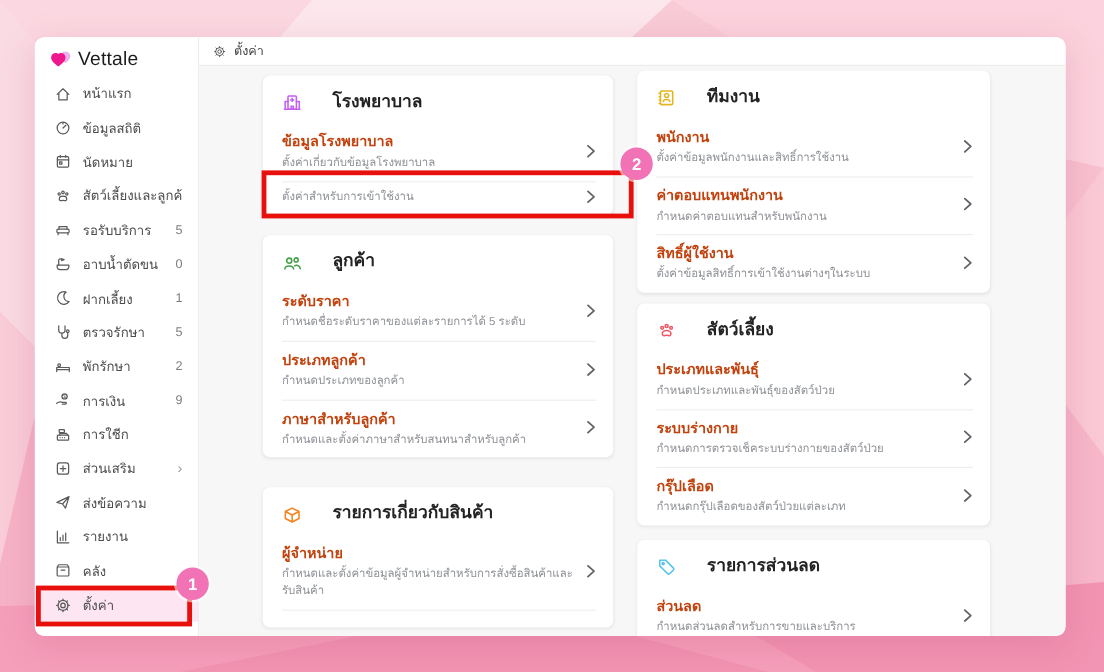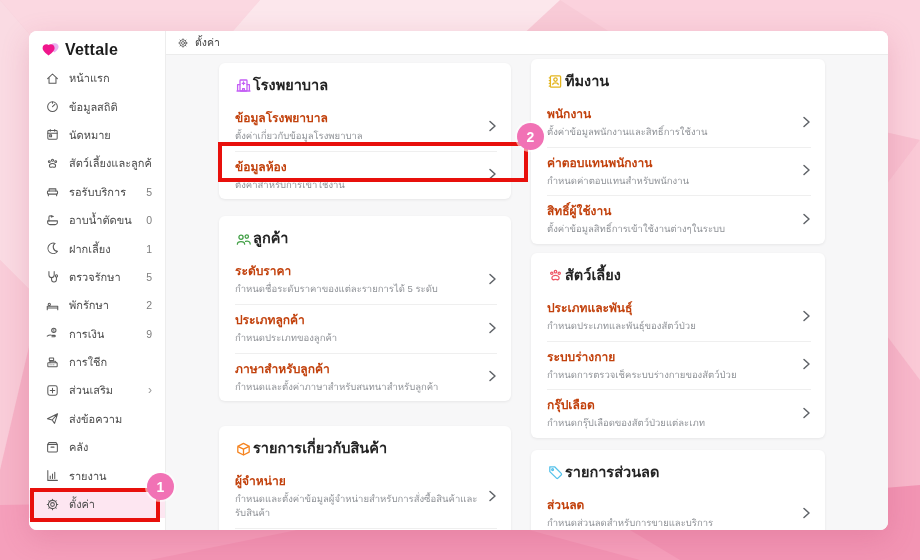--- a/index.html
+++ b/index.html
@@ -11,37 +11,37 @@
   .bg{position:absolute;left:0;top:0;z-index:0;}
   
   .window{
     position:absolute;left:29px;top:31px;width:859px;height:499px;
     background:#fff;border-radius:8px;overflow:hidden;display:flex;
     box-shadow:0 8px 28px rgba(190,70,110,.22);z-index:10;
   }
   
   .sidebar{width:136px;flex-shrink:0;border-right:1px solid #ededed;display:flex;flex-direction:column;background:#fff;}
   .logo{height:33px;display:flex;align-items:center;gap:5px;padding:4px 0 0 13px;box-sizing:border-box;}
-  .logo-text{font-size:16px;font-weight:bold;color:#1c1c1c;letter-spacing:.2px;}
+  .logo-text{font-size:16px;font-weight:normal;color:#1c1c1c;letter-spacing:.2px;}
   .nav{flex:1;}
   .nav-item{height:28.4px;display:flex;align-items:center;gap:9px;padding:0 13px 0 16px;font-size:11px;color:#4b4b4b;box-sizing:border-box;cursor:pointer;}
   .nav-item.selected{background:#fde6f1;}
   .nav-item svg{flex-shrink:0;}
   .nav-label{white-space:nowrap;overflow:hidden;}
   .nav-count{margin-left:auto;color:#7d7d7d;font-size:10.5px;}
   .nav-chev{margin-left:auto;color:#9a9a9a;font-size:12px;line-height:1;}
   
   .main{flex:1;display:flex;flex-direction:column;background:#f7f7f8;min-width:0;}
   .topbar{height:23px;flex-shrink:0;background:#fff;border-bottom:1px solid #ececec;display:flex;align-items:center;gap:6px;padding:0 11px;font-size:10.5px;color:#3d3d3d;}
   .content{flex:1;display:flex;gap:20px;padding:8px 0 0 53px;overflow:hidden;}
   .col{width:292px;flex-shrink:0;}
   .col.right{width:294px;margin-top:-4px;}
   
   .card{background:#fff;border-radius:6px;box-shadow:0 1px 3px rgba(0,0,0,.07);margin-bottom:17px;overflow:hidden;}
-  .card-header{display:flex;align-items:center;gap:1px;padding:12px 16px 5px;font-size:14.5px;font-weight:bold;color:#232323;line-height:1.5;}
+  .card-header{display:flex;align-items:center;gap:25px;padding:12px 16px 5px;font-size:14.5px;font-weight:bold;color:#232323;line-height:1.5;}
   .card-item{display:flex;align-items:center;padding:7px 14px 8px 16px;position:relative;cursor:pointer;}
   .card-item + .card-item::before{content:"";position:absolute;top:0;left:16px;right:14px;border-top:1px solid #efefef;}
   .ci-text{flex:1;padding-right:10px;min-width:0;}
   .ci-title{font-size:12px;font-weight:bold;color:#c2410c;margin-bottom:2px;line-height:1.5;}
   .ci-sub{font-size:9.5px;color:#8e9196;line-height:1.45;}
   .chev{display:flex;align-items:center;}
   
   .anno-box{position:absolute;border:4px solid #e8100c;box-sizing:border-box;z-index:50;pointer-events:none;}
   .anno-badge{
     position:absolute;width:27px;height:27px;border-radius:50%;
@@ -183,31 +183,31 @@
         <span class="nav-chev">›</span>
       </div>
       <div class="nav-item">
         <svg class="s-ic" width="15" height="15" viewBox="0 0 16 16">
             <path d="M2.6 8.2 L13.4 3 L10.2 13.2 L7.6 9.6 Z M7.6 9.6 L13.4 3"></path>
           </svg>
         <span class="nav-label">ส่งข้อความ</span>
       </div>
       <div class="nav-item">
         <svg class="s-ic" width="15" height="15" viewBox="0 0 16 16">
+            <path d="M3 2.8 V13.2 H13.2"></path>
+            <path d="M5.6 11.2 V8.6 M8 11.2 V6.4 M10.4 11.2 V4.6"></path>
+          </svg>
+        <span class="nav-label">รายงาน</span>
+      </div>
+      <div class="nav-item">
+        <svg class="s-ic" width="15" height="15" viewBox="0 0 16 16">
             <rect x="2.8" y="4.8" width="10.4" height="8" rx="1"></rect>
             <path d="M2.8 4.8 L4.2 2.8 H11.8 L13.2 4.8 M6.4 7.6 H9.6"></path>
           </svg>
         <span class="nav-label">คลัง</span>
-      </div>
-      <div class="nav-item">
-        <svg class="s-ic" width="15" height="15" viewBox="0 0 16 16">
-            <path d="M3 2.8 V13.2 H13.2"></path>
-            <path d="M5.6 11.2 V8.6 M8 11.2 V6.4 M10.4 11.2 V4.6"></path>
-          </svg>
-        <span class="nav-label">รายงาน</span>
       </div>
       <div class="nav-item selected">
         <svg class="s-ic" width="15" height="15" viewBox="0 0 16 16">
             <circle cx="8" cy="8" r="2"></circle>
             <circle cx="8" cy="8" r="4.4"></circle>
             <path d="M8 2.4 V3.6 M8 12.4 V13.6 M2.4 8 H3.6 M12.4 8 H13.6 M4 4 l.9 .9 M11.1 11.1 l.9 .9 M12 4 l-.9 .9 M4.9 11.1 l-.9 .9"></path>
           </svg>
         <span class="nav-label">ตั้งค่า</span>
       </div>
     </div>
@@ -241,21 +241,20 @@
               <div class="ci-sub">ตั้งค่าเกี่ยวกับข้อมูลโรงพยาบาล</div>
             </div>
             <span class="chev">
                 <svg width="9" height="12" viewBox="0 0 9 12">
                   <path d="M2 1.5 L7 6 L2 10.5" fill="none" stroke="#606469" stroke-width="1.5" stroke-linecap="round" stroke-linejoin="round"></path>
                 </svg>
               </span>
           </div>
           <div class="card-item">
             <div class="ci-text">
-              <div class="ci-title">ข้อมูลห้อง</div>
               <div class="ci-sub">ตั้งค่าสำหรับการเข้าใช้งาน</div>
             </div>
             <span class="chev">
                 <svg width="9" height="12" viewBox="0 0 9 12">
                   <path d="M2 1.5 L7 6 L2 10.5" fill="none" stroke="#606469" stroke-width="1.5" stroke-linecap="round" stroke-linejoin="round"></path>
                 </svg>
               </span>
           </div>
         </div>
 

